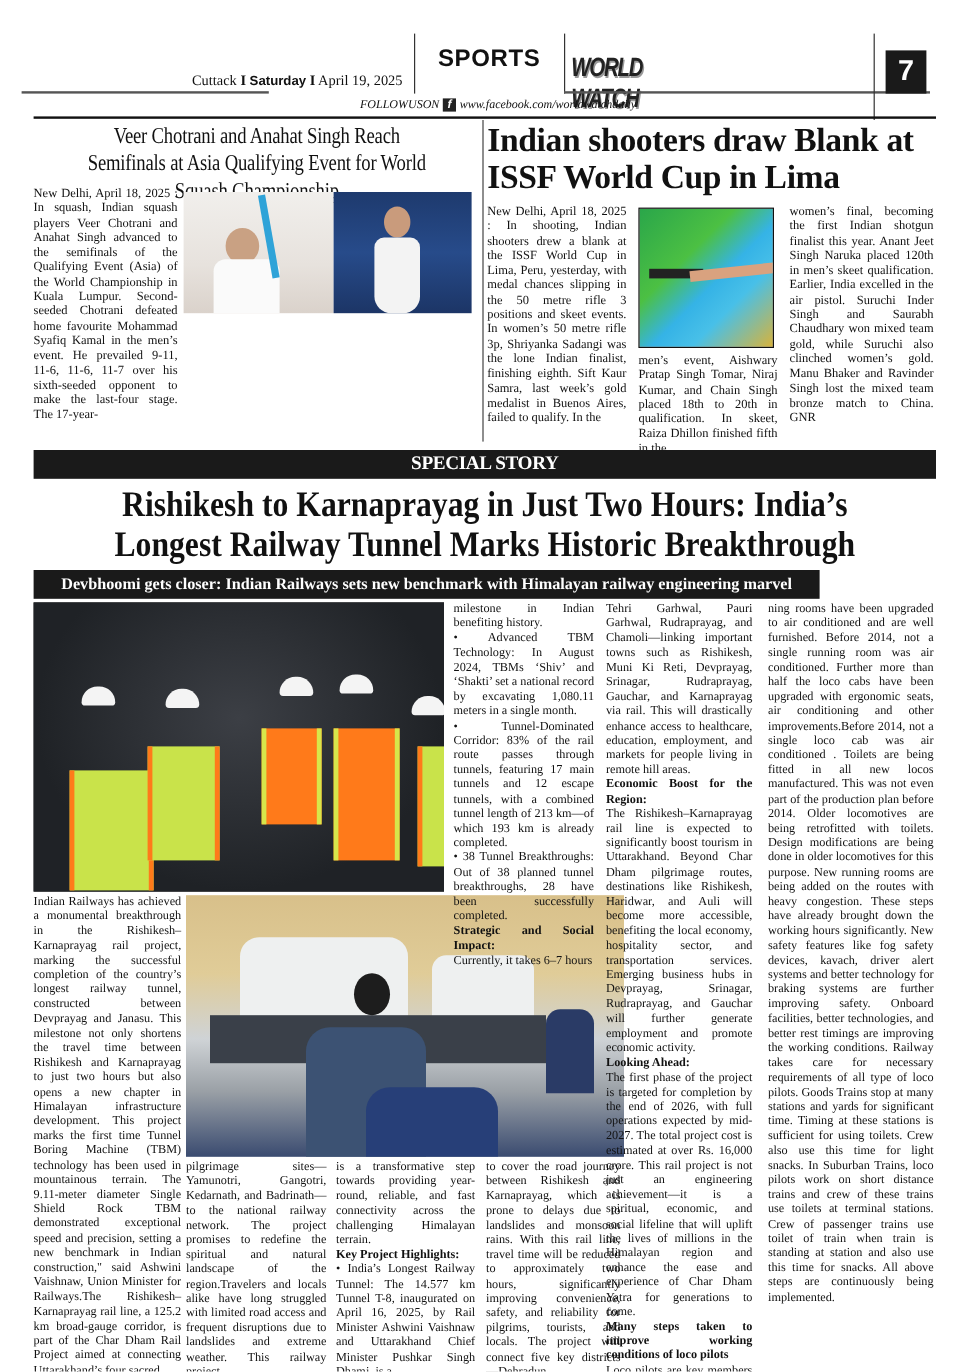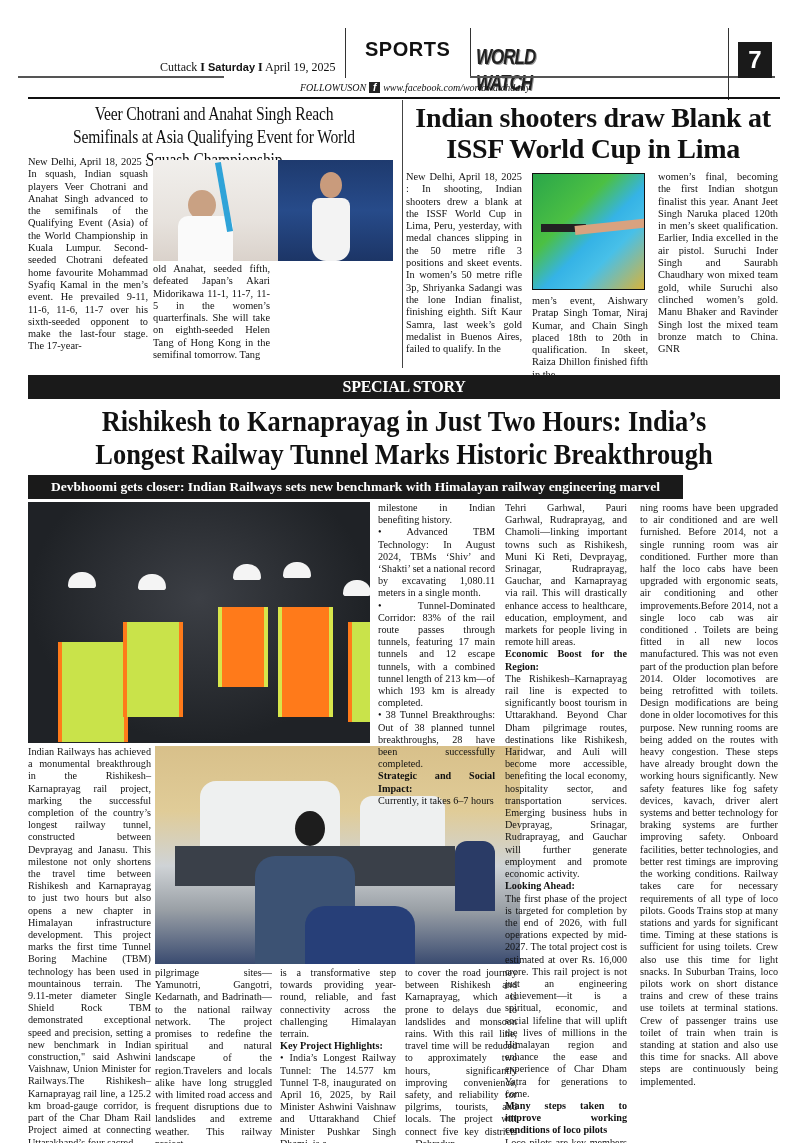--- a/index.html
+++ b/index.html
@@ -30,21 +30,21 @@
   .squash .c2 { left: 125px; top: 163px; width: 117px; }
   .squash .c3 { left: 247px; top: 163px; width: 118px; }
   .photo { position:absolute; overflow:hidden; }
   .squash-photo1 { left:125px; top:60px; width:125px; height:101px; background: linear-gradient(180deg,#f1efec 0%,#e7e2dd 60%,#dad2cb 100%); }
   .squash-photo2 { left:250px; top:60px; width:115px; height:101px; background: linear-gradient(180deg,#1e3a6e 0%,#274b8a 50%,#1c3566 100%); }
 
   .vsep { position:absolute; left: 402px; top: 100px; width:1px; height: 268px; background:#444; }
 
   
   .shoot { position:absolute; left: 406px; top: 100px; width: 374px; height: 268px; }
-  .shoot-head { position:absolute; left:0; top:2px; width:374px; text-align:center; font-size: 28px; line-height: 31px; font-weight:bold; font-family:"Liberation Serif", serif; letter-spacing:-0.3px; }
+  .shoot-head { position:absolute; left:0; top:2px; width:374px; text-align:left; font-size: 28px; line-height: 31px; font-weight:bold; font-family:"Liberation Serif", serif; letter-spacing:-0.3px; }
   .shoot .c1 { left:0; top: 71px; width:116px; }
   .shoot .c2 { left:126px; top: 195px; width:116px; }
   .shoot .c3 { left:252px; top: 71px; width:120px; }
   .shoot-photo { left:126px; top:73px; width:113px; height:117px; border:1.5px solid #111; background:
     linear-gradient(135deg, #2aa64a 0%, #4cc043 35%, #35b3e6 55%, #48c0e8 70%, #d7b33c 100%); }
 
   
   .special-bar { position:absolute; left:28px; top:375px; width:752px; height:24px; background:#1a1a1a; color:#fff; text-align:center; font-size:16px; font-weight:bold; line-height:24px; font-family:"Liberation Serif", serif; letter-spacing: -0.3px; }
   .main-head { position:absolute; left:28px; top:404px; width:752px; text-align:center; font-size: 30px; line-height: 33px; font-weight:bold; font-family:"Liberation Serif", serif; transform: scaleX(0.88); transform-origin:center top; }
   .sub-bar { position:absolute; left:28px; top:475px; width:655px; height:24px; background:#1a1a1a; color:#fff; text-align:center; font-size:13.5px; font-weight:bold; line-height:24px; font-family:"Liberation Serif", serif; }
@@ -102,21 +102,20 @@
   <div class="col c1">New Delhi, April 18, 2025 : In squash, Indian squash players Veer Chotrani and Anahat Singh advanced to the semifinals of the Qualifying Event (Asia) of the World Championship in Kuala Lumpur. Second-seeded Chotrani defeated home favourite Mohammad Syafiq Kamal in the men’s event. He prevailed 9-11, 11-6, 11-6, 11-7 over his sixth-seeded opponent to make the last-four stage. The 17-year-</div>
   <div class="photo squash-photo1">
     <div style="position:absolute;left:35px;top:30px;width:28px;height:30px;background:#c9a183;border-radius:50%;"></div>
     <div style="position:absolute;left:25px;top:56px;width:55px;height:50px;background:#fafafa;border-radius:10px 10px 0 0;"></div>
     <div style="position:absolute;left:68px;top:2px;width:6px;height:70px;background:#2fa3d8;transform:rotate(-10deg);"></div>
   </div>
   <div class="photo squash-photo2">
     <div style="position:absolute;left:42px;top:12px;width:22px;height:26px;background:#c99b7c;border-radius:50%;"></div>
     <div style="position:absolute;left:34px;top:38px;width:38px;height:63px;background:#f3f3f3;border-radius:8px 8px 14px 14px;"></div>
   </div>
-  <div class="col c2">old Anahat, seeded fifth, defeated Japan’s Akari Midorikawa 11-1, 11-7, 11-5 in the women’s quarterfinals. She will take on eighth-seeded Helen Tang of Hong Kong in the semifinal tomorrow. Tang</div>
 </div>
 
 <div class="vsep"></div>
 
 <div class="shoot">
   <div class="shoot-head">Indian shooters draw Blank at ISSF World Cup in Lima</div>
   <div class="col c1">New Delhi, April 18, 2025 : In shooting, Indian shooters drew a blank at the ISSF World Cup in Lima, Peru, yesterday, with medal chances slipping in the 50 metre rifle 3 positions and skeet events. In women’s 50 metre rifle 3p, Shriyanka Sadangi was the lone Indian finalist, finishing eighth. Sift Kaur Samra, last week’s gold medalist in Buenos Aires, failed to qualify. In the</div>
   <div class="photo shoot-photo">
     <div style="position:absolute;left:8px;top:50px;width:45px;height:8px;background:#222;"></div>
     <div style="position:absolute;left:42px;top:52px;width:75px;height:9px;background:#d9a27f;transform:rotate(-6deg);transform-origin:left center;"></div>

